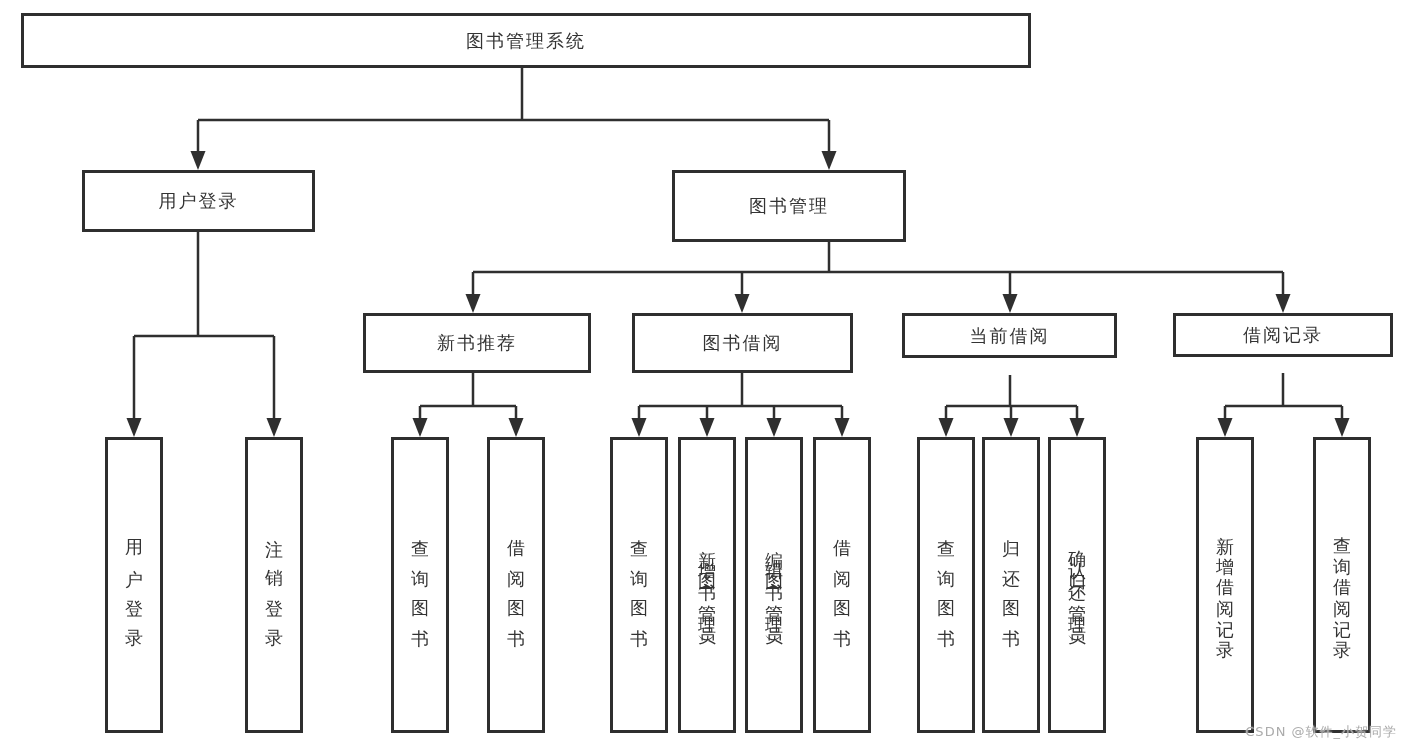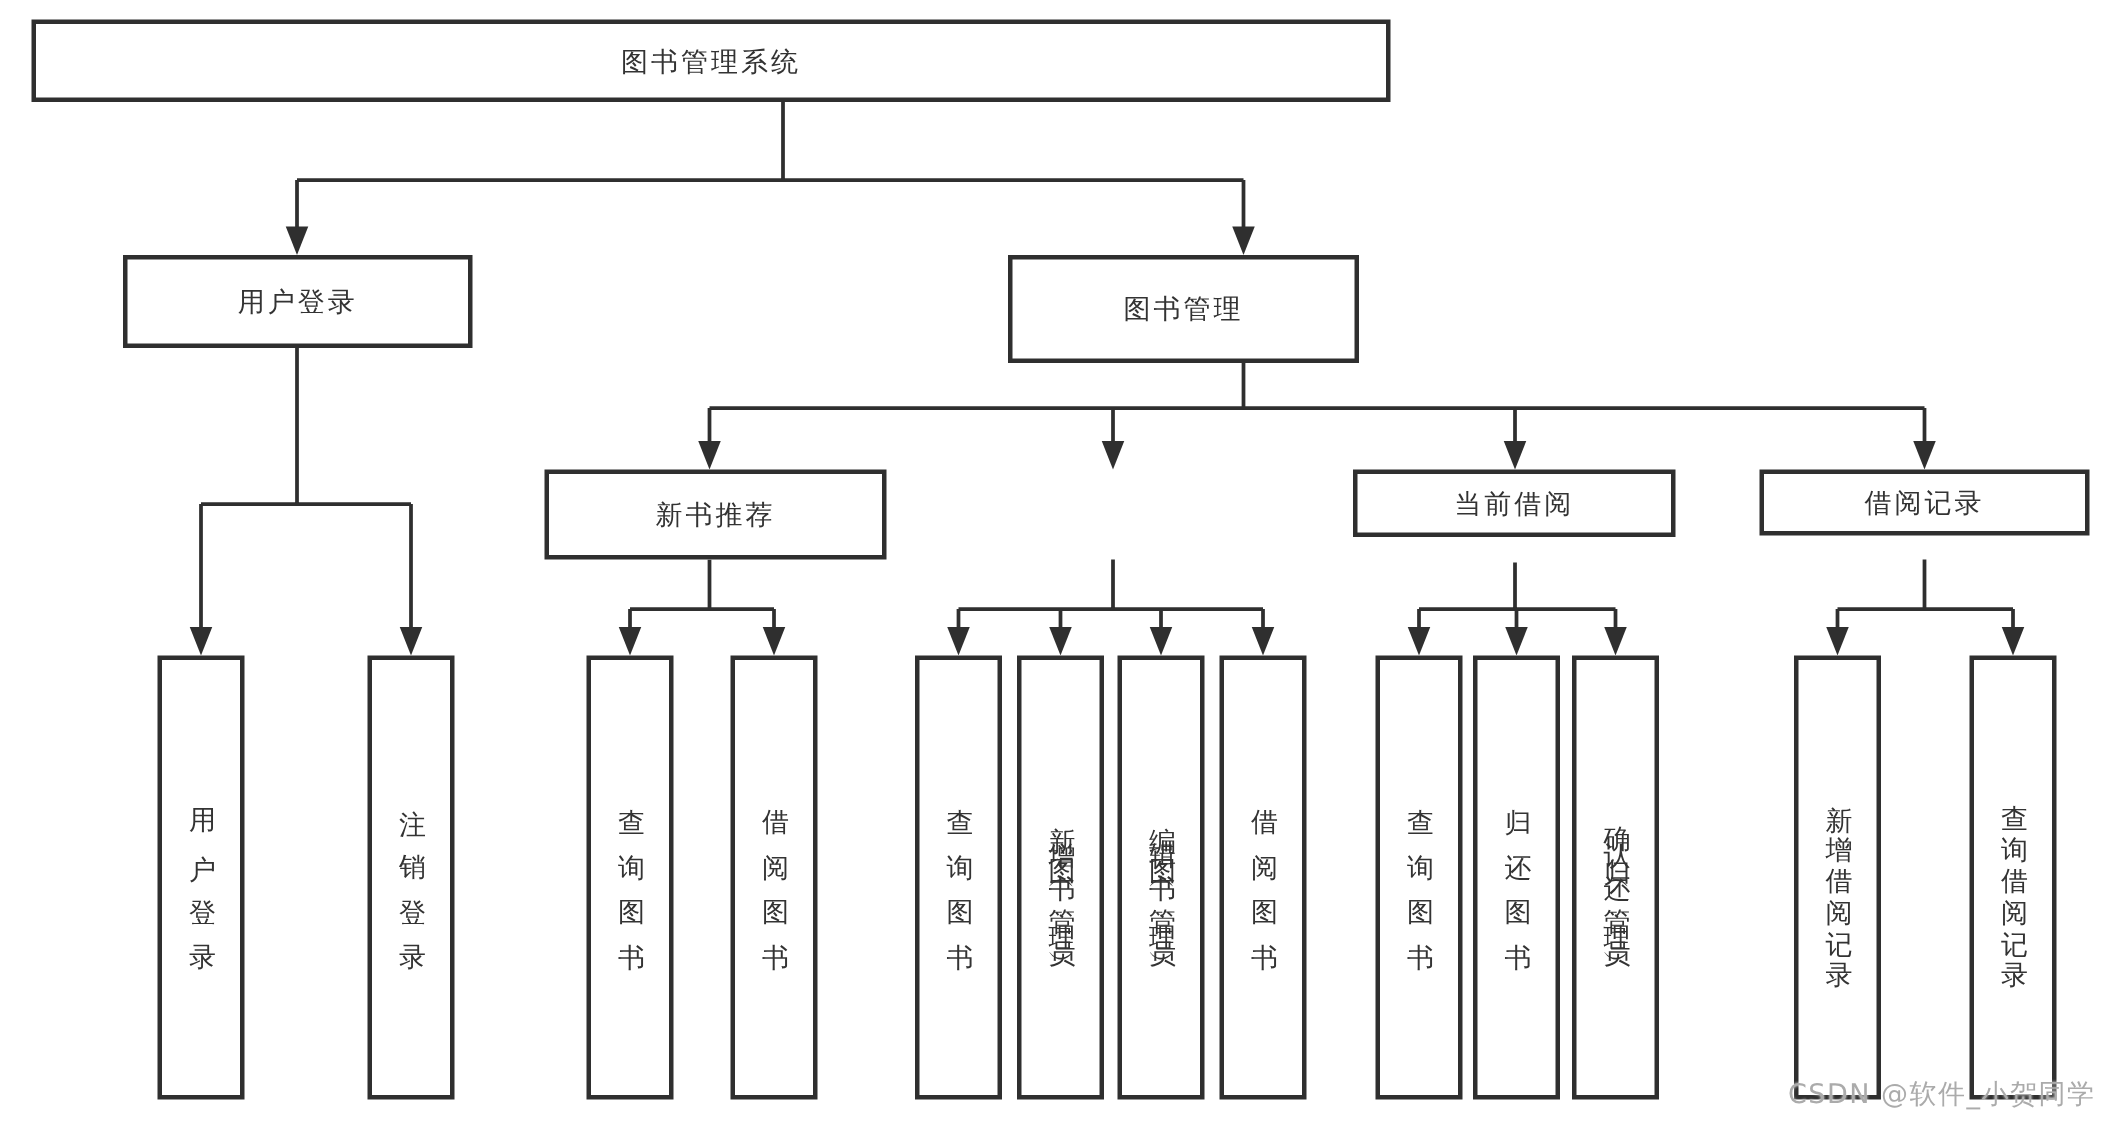--- a/index.html
+++ b/index.html
@@ -17,21 +17,21 @@
   .leaf{padding:0;}
   .leaf .vtxt{
     writing-mode:vertical-rl;text-orientation:mixed;
     font-size:18px;letter-spacing:30px;line-height:1;
   }
   .leaf .sp-9{letter-spacing:11px;}
   .leaf .sp-6{letter-spacing:21px;}
   .leaf .sp-4{letter-spacing:30px;}
   .watermark{
     position:absolute;right:8px;bottom:6px;z-index:5;
-    font-size:18px;letter-spacing:1px;color:var(--watermark);
+    font-size:13px;letter-spacing:1px;color:var(--watermark);
     text-shadow:0 0 2px #ffffff;
   }
 </style>
 </head>
 <body>
 
 <div class="canvas">
 
   <svg class="wires" viewBox="0 0 1405 747" xmlns="http://www.w3.org/2000/svg">
     <path d="M522 68 V120 M198 120 H829
@@ -76,33 +76,36 @@
         <polygon points="1003.5,418 1018.5,418 1011,437" fill="#2f2f2f"></polygon>
         <line x1="1077" y1="406" x2="1077" y2="423" stroke="#2f2f2f" stroke-width="2.5"></line>
         <polygon points="1069.5,418 1084.5,418 1077,437" fill="#2f2f2f"></polygon>
         <line x1="1225" y1="406" x2="1225" y2="423" stroke="#2f2f2f" stroke-width="2.5"></line>
         <polygon points="1217.5,418 1232.5,418 1225,437" fill="#2f2f2f"></polygon>
         <line x1="1342" y1="406" x2="1342" y2="423" stroke="#2f2f2f" stroke-width="2.5"></line>
         <polygon points="1334.5,418 1349.5,418 1342,437" fill="#2f2f2f"></polygon>
       </g>
   </svg>
 
-  <div class="node" style="left:21px;top:13px;width:906px;height:55px">
+  <div class="node" style="left:21px;top:13px;width:1010px;height:55px">
     <span>图书管理系统</span>
   </div>
 
   <div class="node" style="left:82px;top:170px;width:233px;height:62px">
     <span>用户登录</span>
   </div>
   <div class="node" style="left:672px;top:170px;width:234px;height:72px">
     <span>图书管理</span>
   </div>
 
   <div class="node" style="left:363px;top:313px;width:228px;height:60px">
     <span>新书推荐</span>
+  </div>
+  <div class="node" style="left:632px;top:313px;width:221px;height:60px">
+    <span>图书借阅</span>
   </div>
   <div class="node" style="left:902px;top:313px;width:215px;height:45px">
     <span>当前借阅</span>
   </div>
   <div class="node" style="left:1173px;top:313px;width:220px;height:44px">
     <span>借阅记录</span>
   </div>
 
   <div class="node leaf" style="left:105px;top:437px;width:58px;height:296px">
     <span class="vtxt sp-4">用户登录</span>

